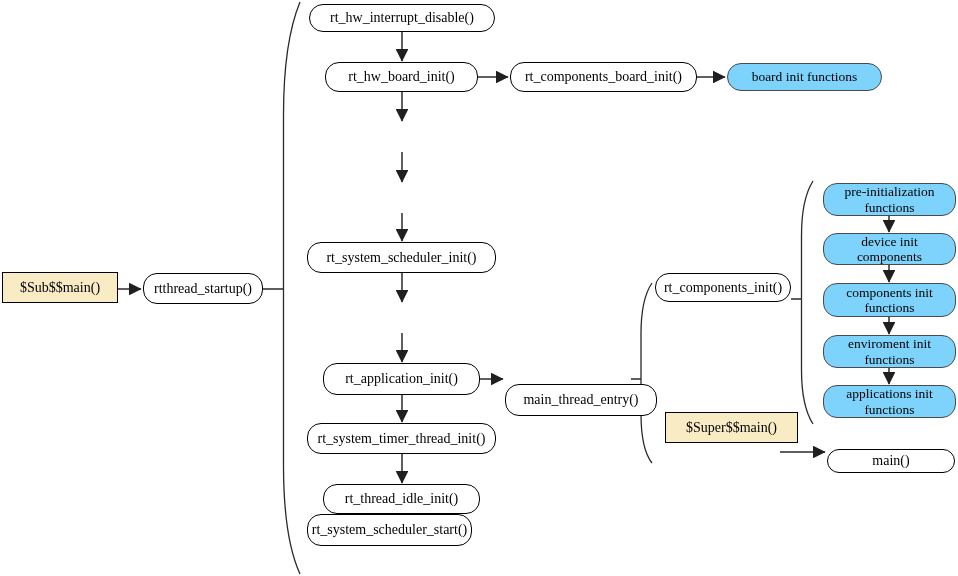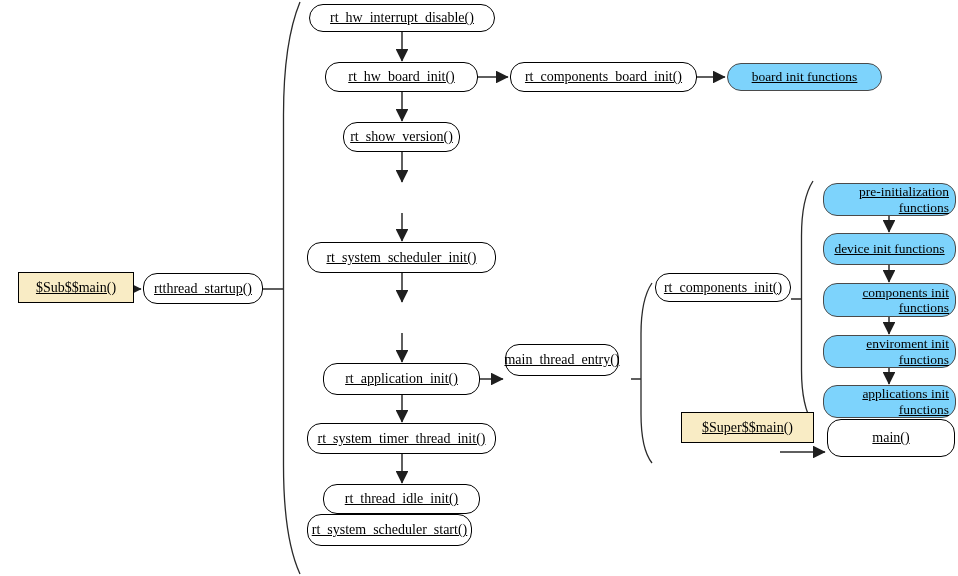--- a/index.html
+++ b/index.html
@@ -10,26 +10,25 @@
     overflow:hidden;
     font-family:"Liberation Serif", serif;
   }
   .edges{position:absolute;left:0;top:0;width:958px;height:576px;}
   .edge{stroke:#2a2a2a;stroke-width:1.5;}
   .brace{stroke:#2a2a2a;stroke-width:1.3;fill:none;}
   .node{
     position:absolute;box-sizing:border-box;
     border:1px solid #000000;background:#ffffff;
     display:flex;align-items:center;justify-content:center;
-    text-align:right;font-size:14px;color:#000;line-height:1.12;
+    text-align:center;font-size:14px;color:#000;line-height:1.12;
     white-space:nowrap;
-    text-decoration:underline;
   }
   .stadium{border-radius:14px;}
-  .rect{border-radius:0;margin-left:16px;}
+  .rect{border-radius:0;}
   .cream{background:#F9ECC5;}
   .blue{background:#7dd3fc;border-color:#4a4a4a;font-size:13.5px;white-space:normal;padding:1px 6px;}
 </style>
 </head>
 <body>
 
 <div class="canvas">
 
   <svg class="edges" viewBox="0 0 958 576">
     <defs>
@@ -74,32 +73,31 @@
     </g>
   </svg>
 
   <div class="node rect cream" style="left:2px;top:272px;width:116px;height:31px">$Sub$$main()</div>
   <div class="node stadium" style="left:143px;top:273px;width:120px;height:31px">rtthread_startup()</div>
 
   <div class="node stadium" style="left:309px;top:4px;width:186px;height:28px">rt_hw_interrupt_disable()</div>
   <div class="node stadium" style="left:325px;top:62px;width:153px;height:30px">rt_hw_board_init()</div>
   <div class="node stadium" style="left:510px;top:62px;width:187px;height:30px">rt_components_board_init()</div>
   <div class="node stadium blue" style="left:727px;top:63px;width:155px;height:28px">board init functions</div>
-  <div class="node stadium" style="left:343px;top:122px;width:117px;height:30px">rt_show_version()</div>
   <div class="node stadium" style="left:307px;top:242px;width:189px;height:31px">rt_system_scheduler_init()</div>
   <div class="node stadium" style="left:323px;top:363px;width:157px;height:32px">rt_application_init()</div>
   <div class="node stadium" style="left:307px;top:423px;width:189px;height:31px">rt_system_timer_thread_init()</div>
   <div class="node stadium" style="left:323px;top:484px;width:157px;height:30px">rt_thread_idle_init()</div>
   <div class="node stadium" style="left:307px;top:514px;width:165px;height:32px">rt_system_scheduler_start()</div>
 
-  <div class="node stadium" style="left:505px;top:344px;width:114px;height:32px">main_thread_entry()</div>
+  <div class="node stadium" style="left:505px;top:384px;width:152px;height:32px">main_thread_entry()</div>
   <div class="node stadium" style="left:655px;top:273px;width:136px;height:29px">rt_components_init()</div>
 
   <div class="node stadium blue" style="left:823px;top:183px;width:133px;height:33px">pre-initialization functions</div>
-  <div class="node stadium blue" style="left:823px;top:233px;width:133px;height:32px">device init functions</div>
+  <div class="node stadium blue" style="left:823px;top:233px;width:133px;height:32px">device init components</div>
   <div class="node stadium blue" style="left:823px;top:283px;width:133px;height:34px">components init functions</div>
   <div class="node stadium blue" style="left:823px;top:335px;width:133px;height:33px">enviroment init functions</div>
   <div class="node stadium blue" style="left:823px;top:385px;width:133px;height:33px">applications init functions</div>
 
   <div class="node rect cream" style="left:665px;top:412px;width:133px;height:31px">$Super$$main()</div>
-  <div class="node stadium" style="left:827px;top:419px;width:128px;height:38px">main()</div>
+  <div class="node stadium" style="left:827px;top:449px;width:128px;height:24px">main()</div>
 
 </div>
 
 </body></html>

